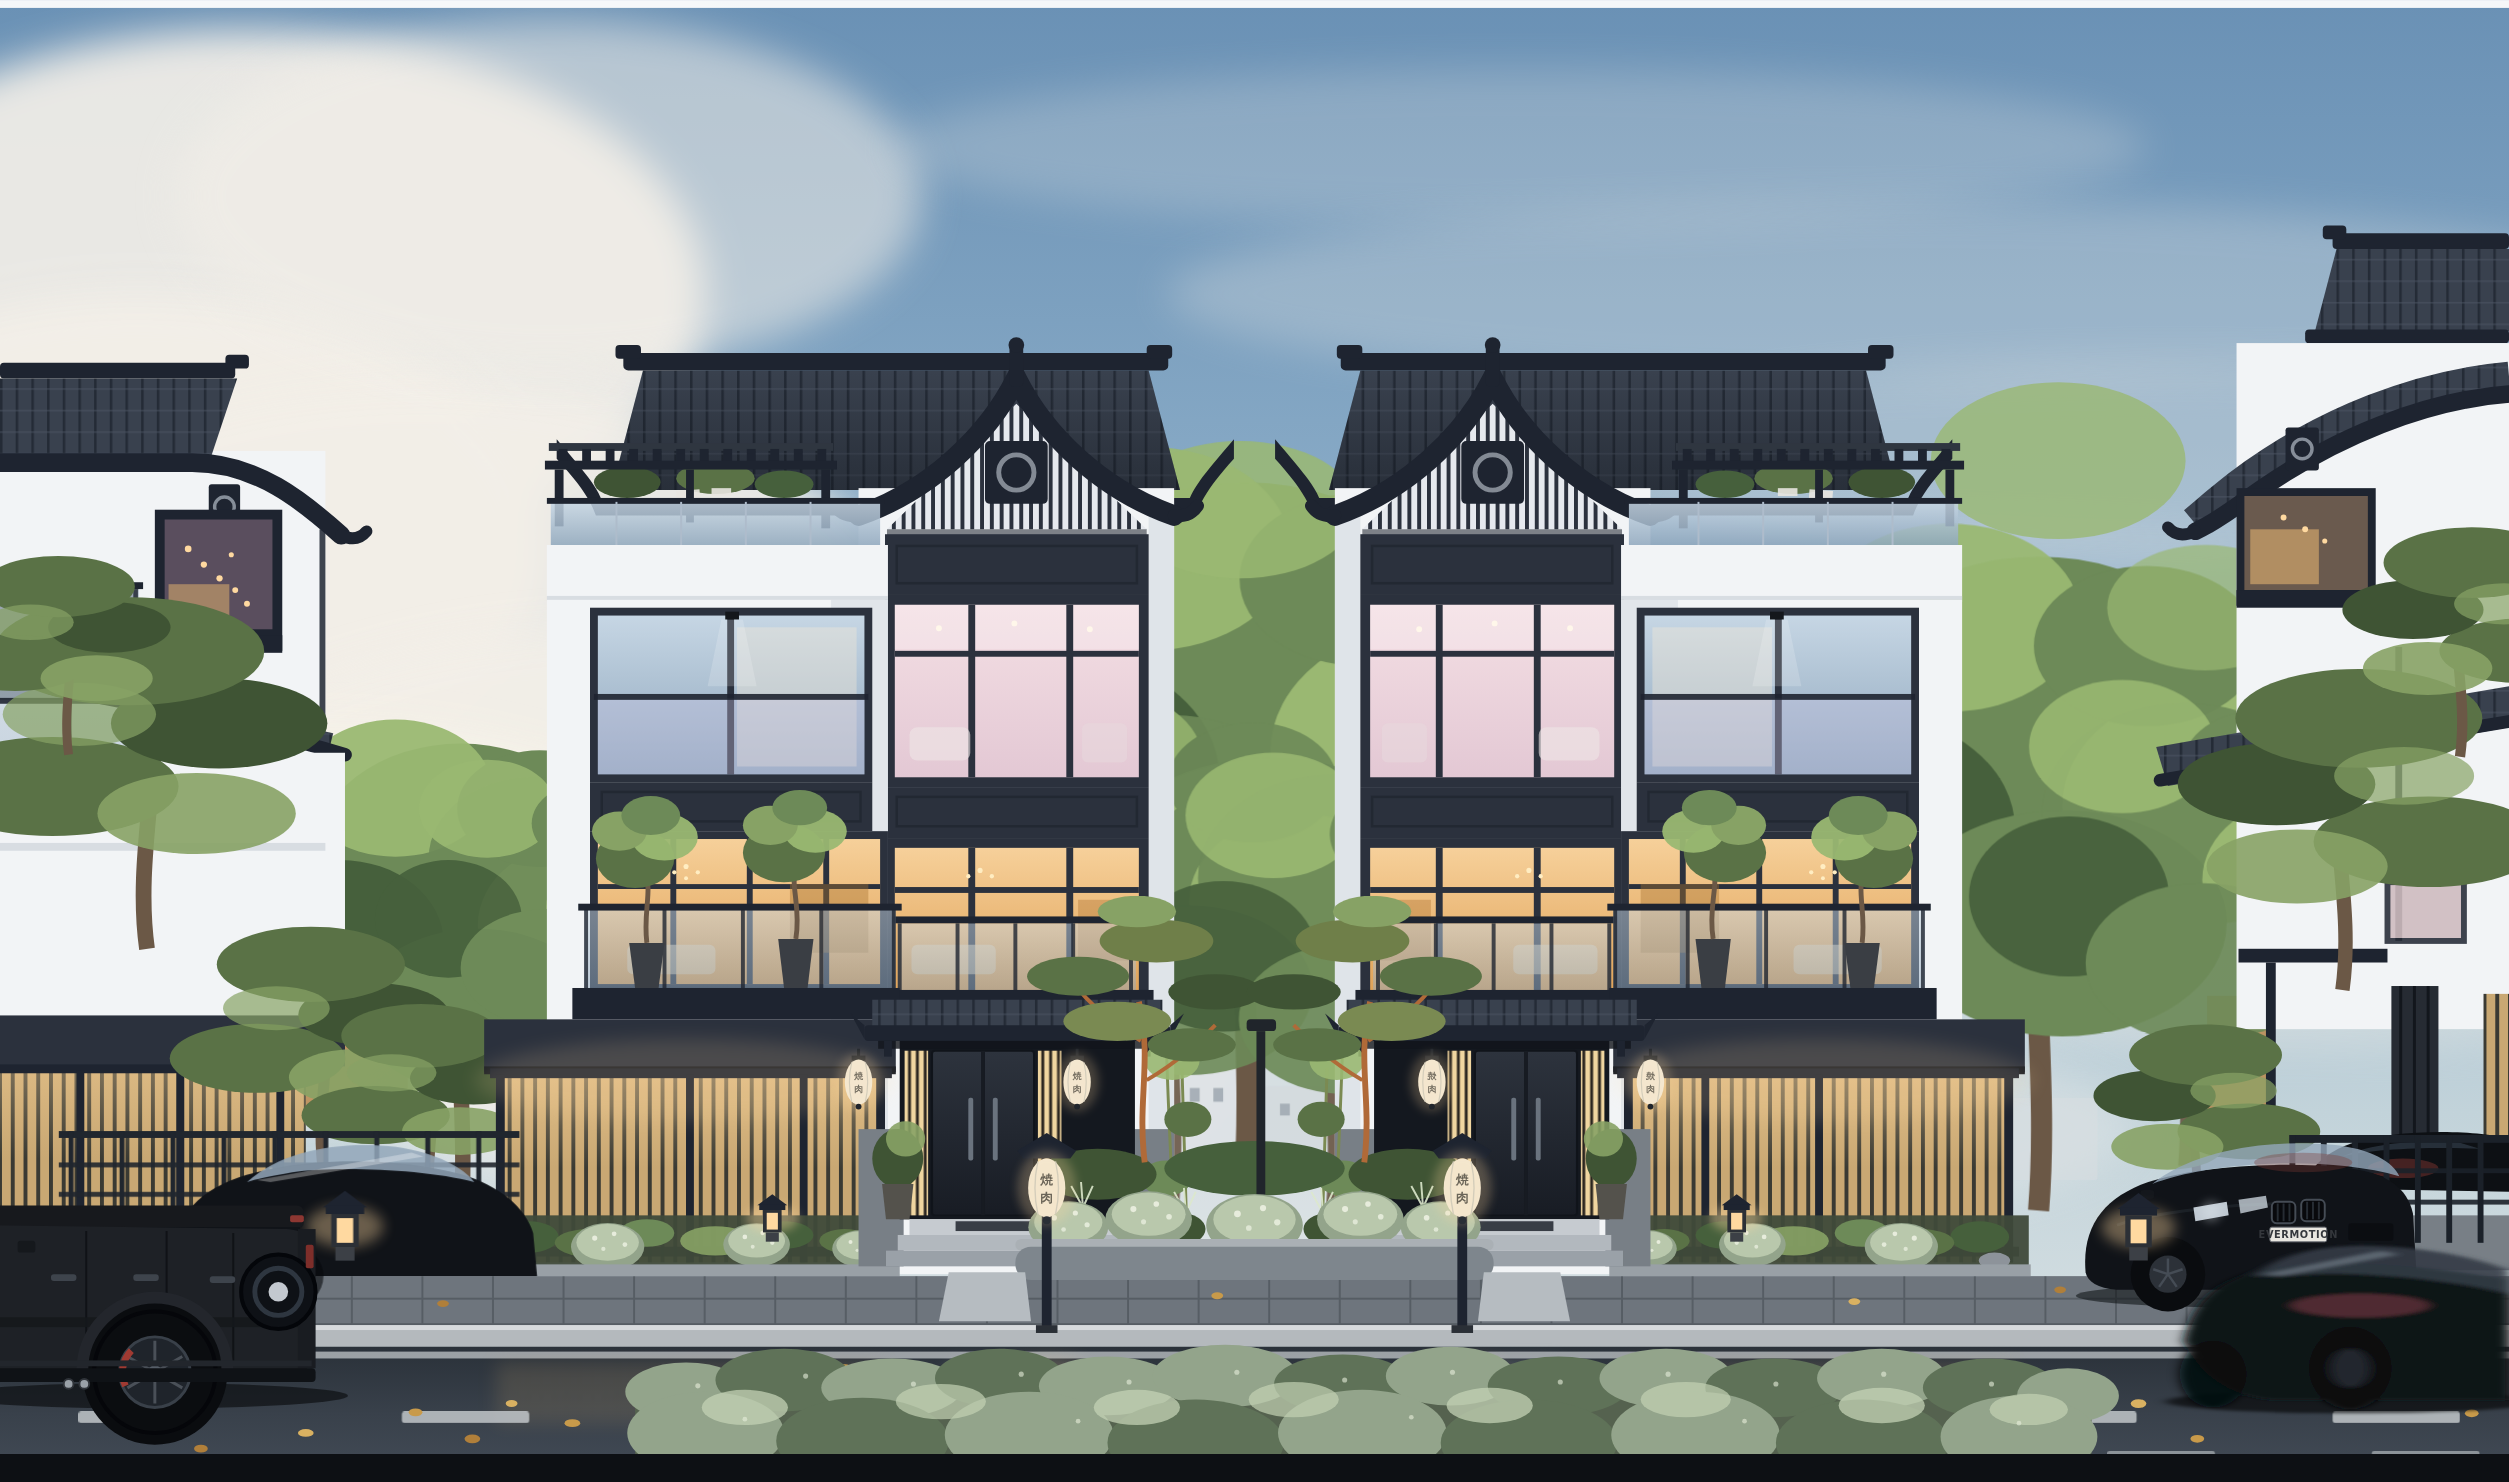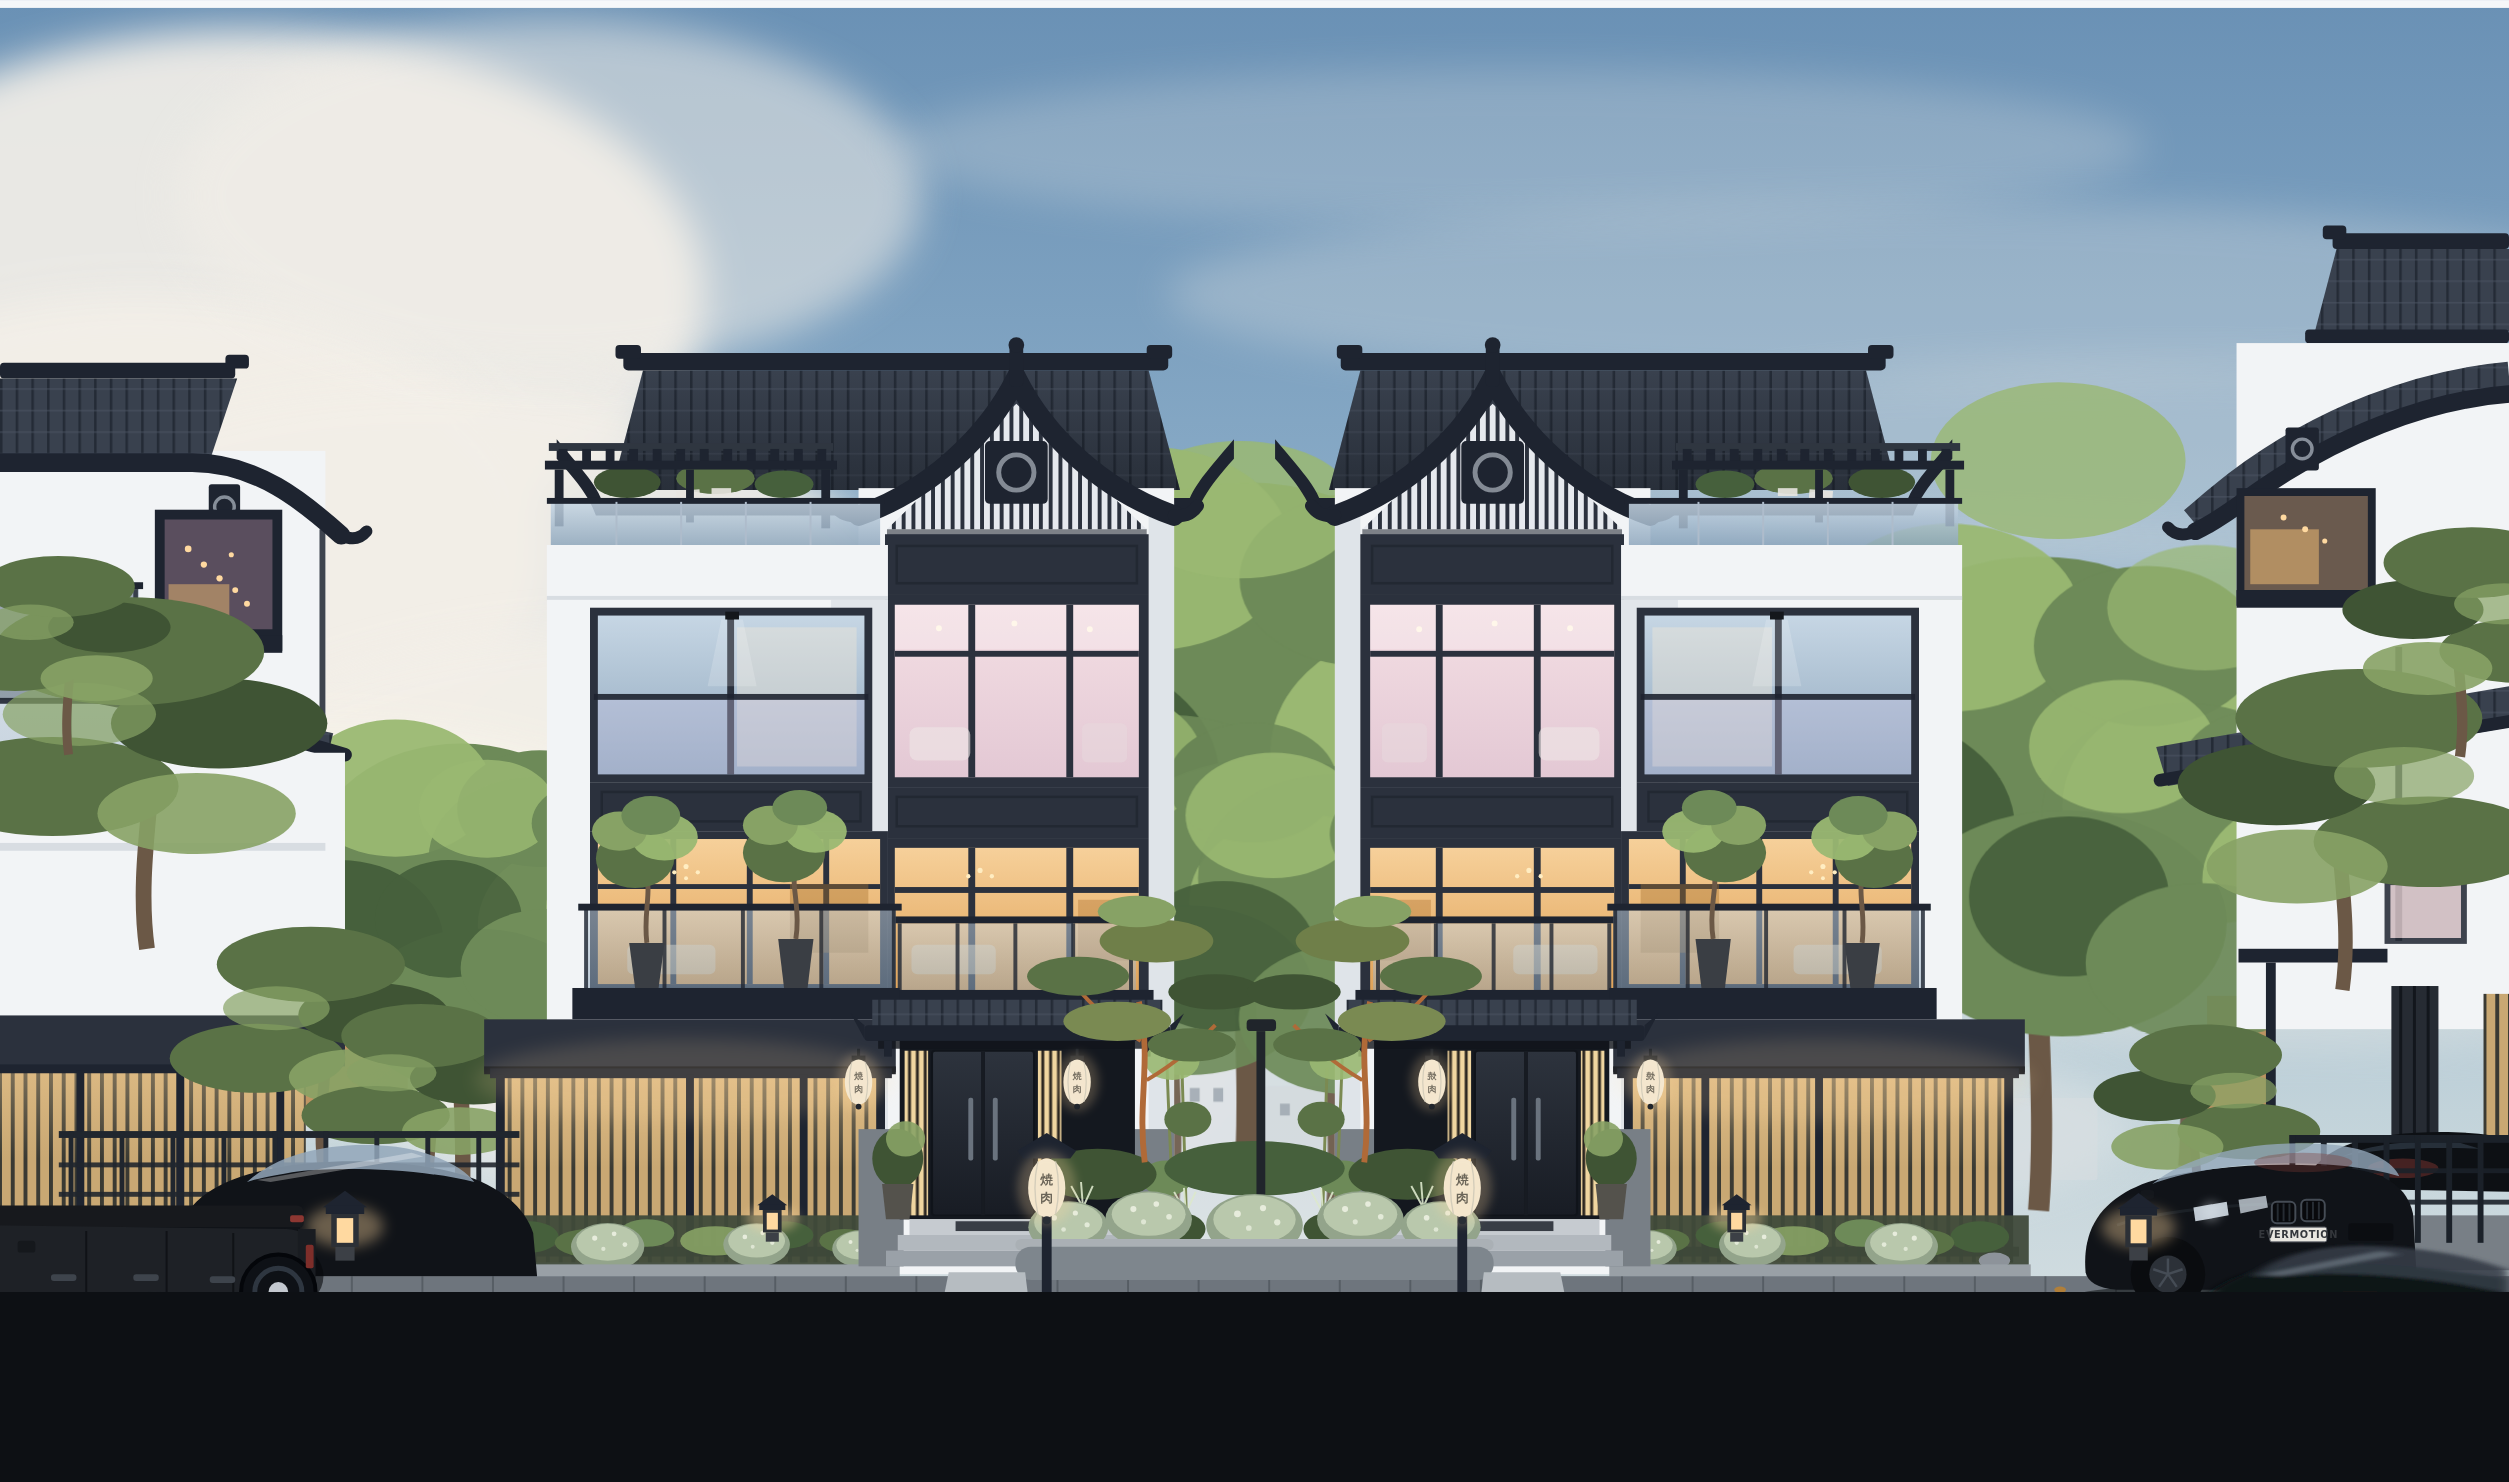--- a/index.html
+++ b/index.html
@@ -1,16 +1,16 @@
 <!DOCTYPE html>
 <html style="--sky-top: #6a91b5; --sky-mid: #8fb0ca; --sky-low: #c2d3da; --sky-horizon: #dfe5e6; --cloud: #f3efe8; --frame: #2b313d; --frame-dk: #1e2430; --roof: #39414e; --roof-dk: #242b36; --roof-lt: #4d5664; --wall: #f2f4f6; --wall-sh: #ccd3dc; --stone: #9aa1a8; --stone-dk: #787f86; --glass-1: #c6d6e4; --glass-2: #8fa7bd; --amber-1: #f6d09a; --amber-2: #e0a257; --pink-1: #f4dfe4; --pink-2: #e3c8d4; --door-1: #2d333d; --door-2: #181c24; --slat: #c9a873; --slat-lit: #f0d6a0; --slat-gap: #3a3a33; --glow-warm: #ffd9a0; --lantern: #f1ebdc; --pine: #5a7246; --pine-dk: #3f5434; --pine-lt: #87a265; --tree: #6d8a58; --tree-dk: #46603c; --tree-lt: #9ab872; --trunk: #6b5846; --branch: #b06a38; --hedge: #93a48b; --hedge-dk: #5f7258; --hedge-lt: #c3d1b4; --sidewalk: #6e757d; --curb: #b4b9bd; --asphalt-1: #2a3139; --asphalt-2: #434c57; --lane: #c2c7ca; --leaf: #c89a4a; --car: #101318; --car-glass: #3e4c5c; --car-glass-lt: #93a7ba; --red: #8f3a32; --plate: #e9e7e1; --tan-wall: #bb8d58;"><head>
 <meta charset="utf-8">
 <style>
   html,body{margin:0;padding:0;background:#0d1014;}
-  .stage{width:2509px;height:1292px;position:relative;overflow:hidden;background:#a21caf;}
+  .stage{width:2509px;height:1454px;position:relative;overflow:hidden;background:#a21caf;}
   svg{display:block}
   text{user-select:none}
   .frame{fill:var(--frame)} .framedk{fill:var(--frame-dk)}
   .wall{fill:var(--wall)} .wallsh{fill:var(--wall-sh)} .stonedk{fill:var(--stone-dk)}
   .pine{fill:var(--pine)} .pinedk{fill:var(--pine-dk)} .pinelt{fill:var(--pine-lt)}
   .tree{fill:var(--tree)} .treedk{fill:var(--tree-dk)} .treelt{fill:var(--tree-lt)}
   .hedge{fill:var(--hedge)} .hedgedk{fill:var(--hedge-dk)} .hedgelt{fill:var(--hedge-lt)}
   .lant{fill:var(--lantern)} .warm{fill:var(--glow-warm)}
   .plate-txt{font:700 10px "DejaVu Sans",sans-serif;letter-spacing:.6px;fill:#34373c;text-anchor:middle}
   .glyph{font:700 13px "DejaVu Sans",sans-serif;fill:#4a463c;opacity:.8;text-anchor:middle}

